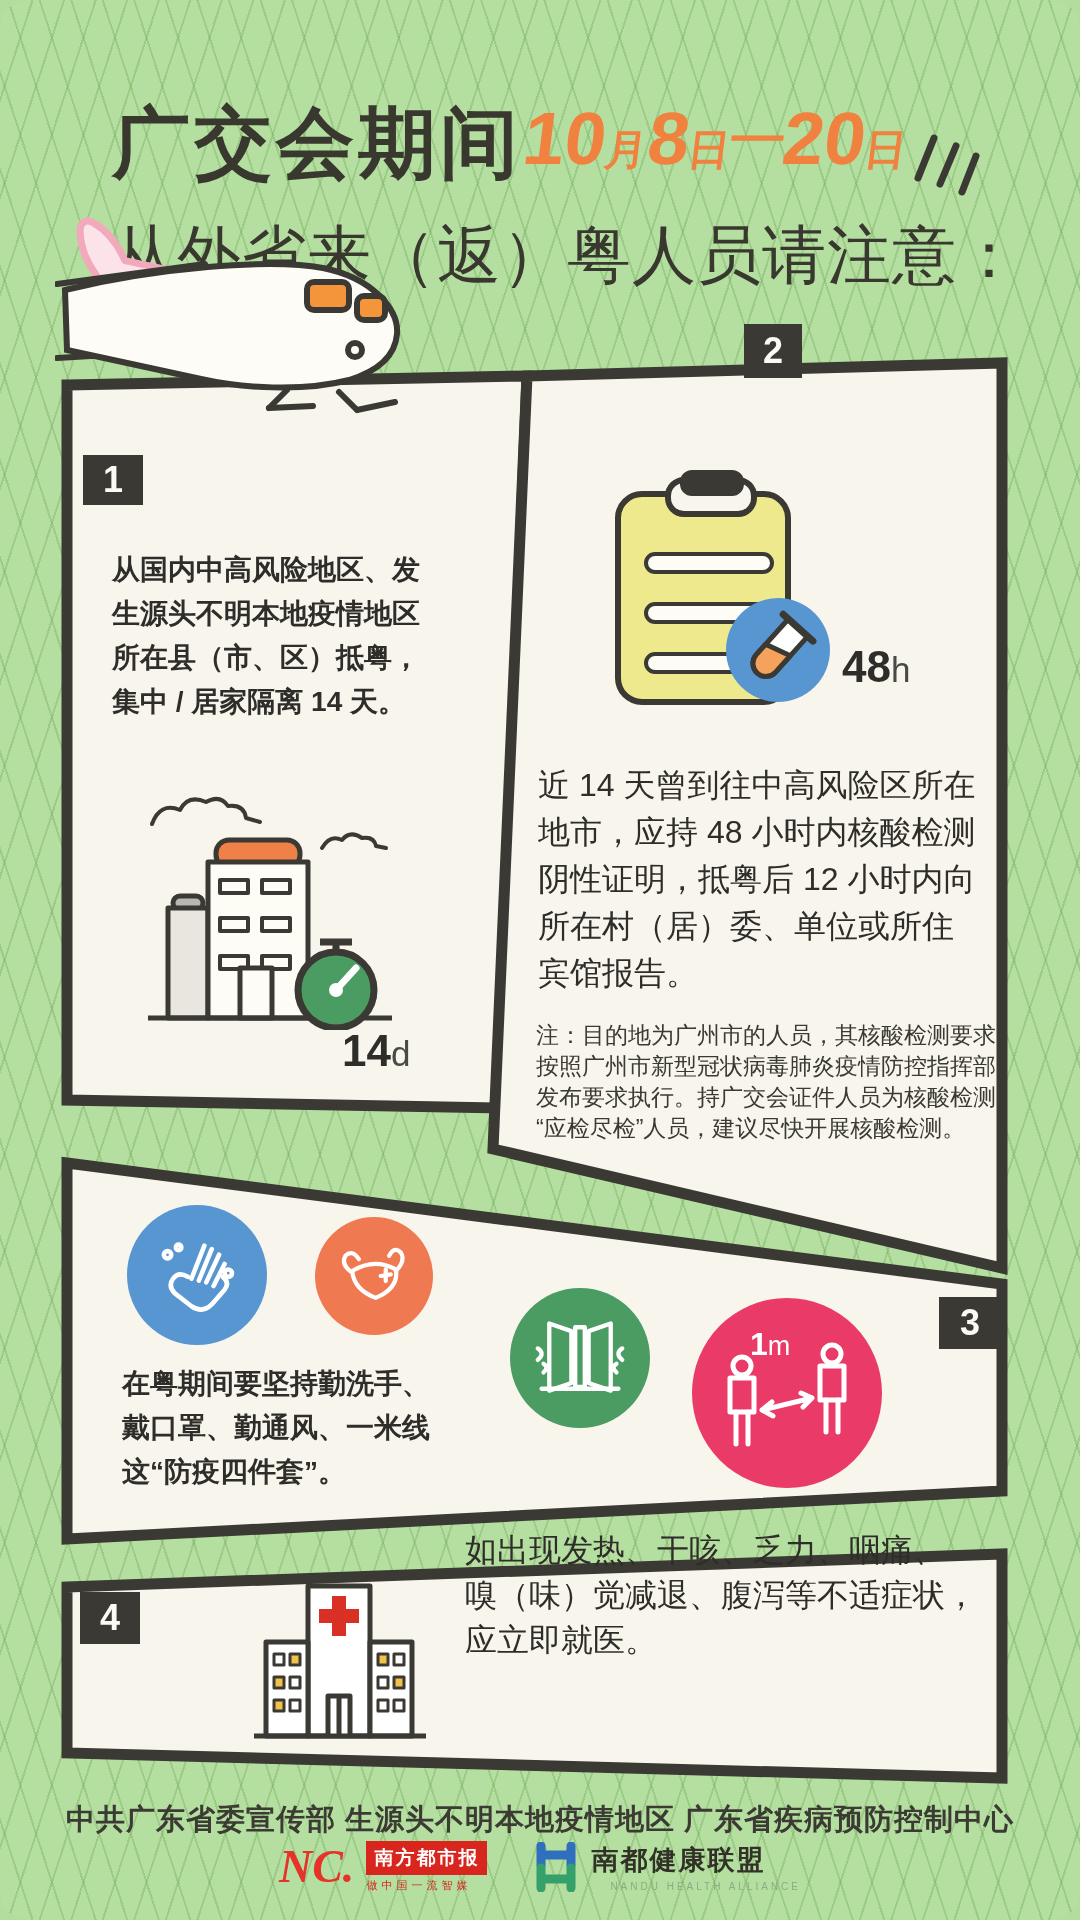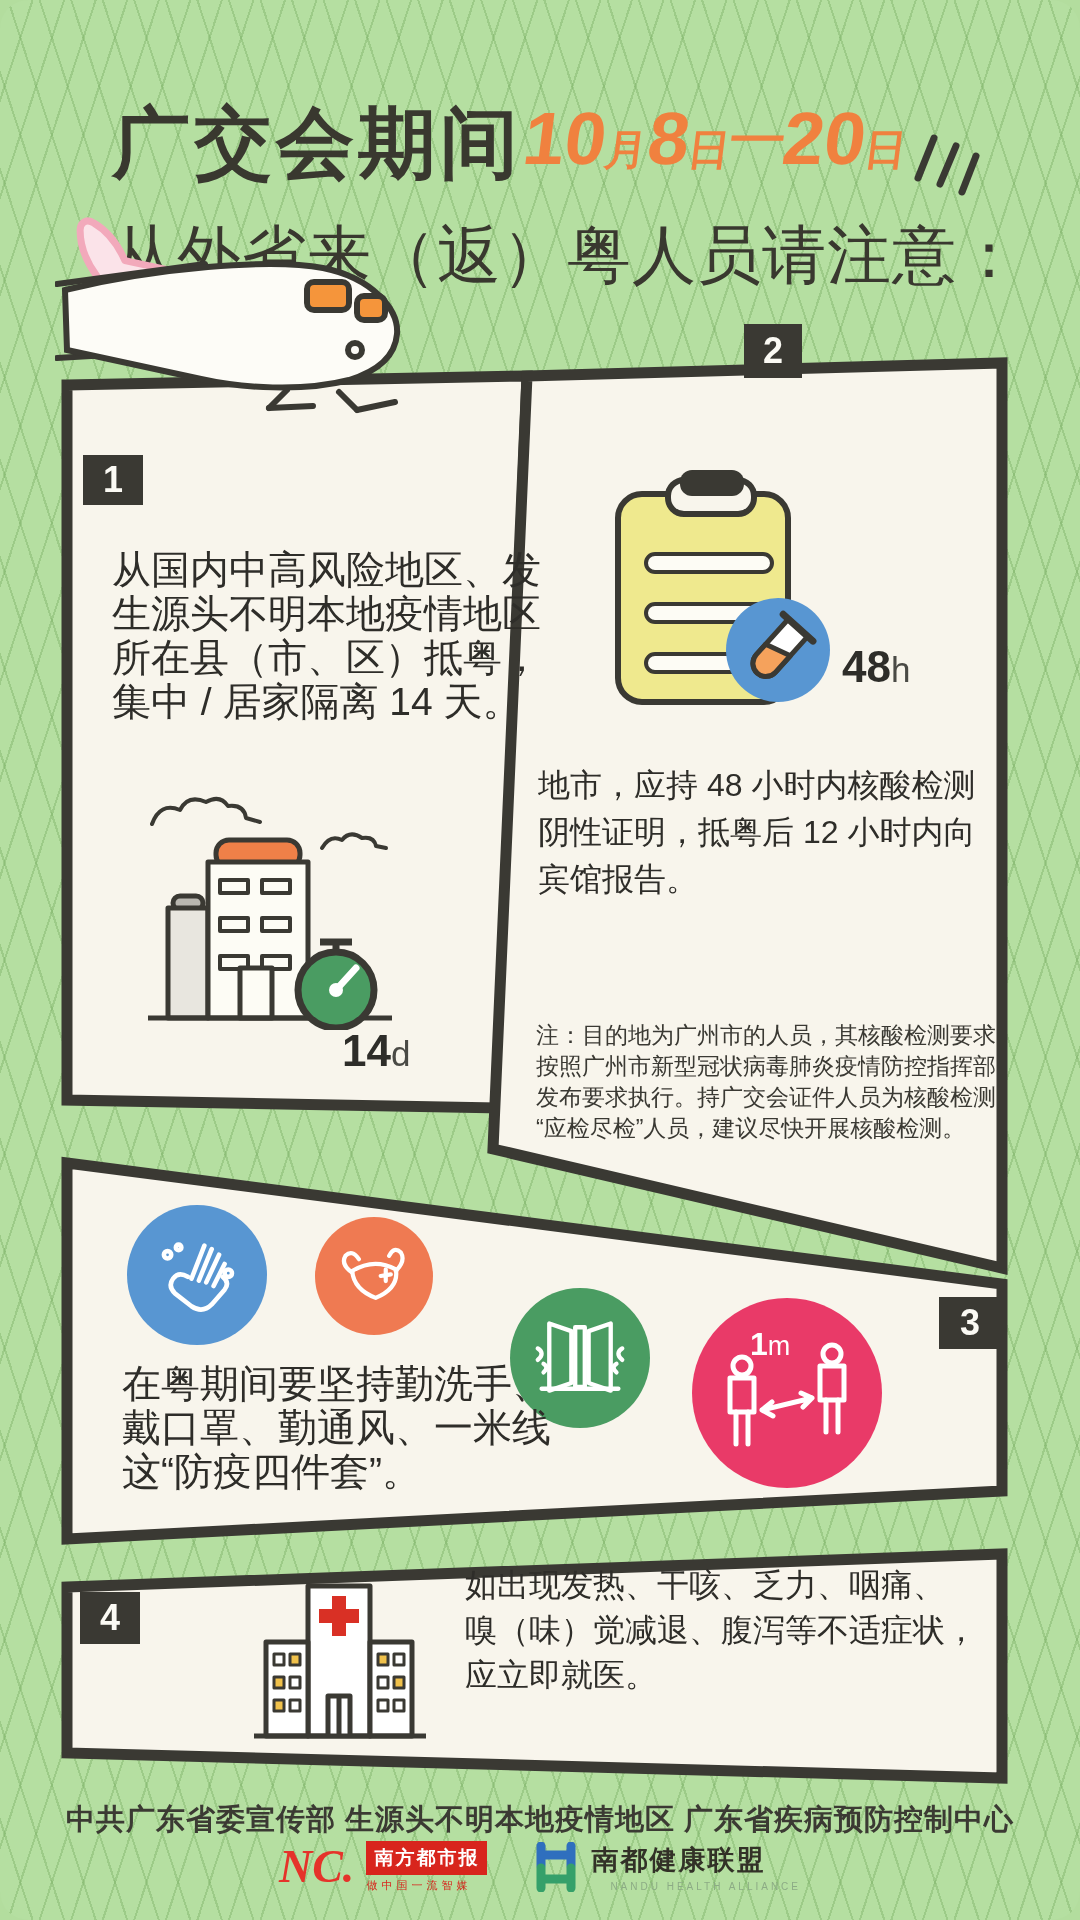--- a/index.html
+++ b/index.html
@@ -14,21 +14,21 @@
   
   .title1{left:112px;top:92px;font-size:78px;font-weight:900;color:#39382f;letter-spacing:4px;}
   .title2{left:112px;top:212px;font-size:64px;font-weight:400;color:#39382f;letter-spacing:1px;white-space:nowrap;}
   .datebox{left:524px;top:96px;color:#f0813f;font-weight:900;transform:skewX(-7deg);white-space:nowrap;}
   .datebox .big{font-size:74px;}
   .datebox .small{font-size:42px;}
   .datebox .dash{font-size:52px;vertical-align:12px;}
   
   .badge{background:#3a3933;color:#fbfaf4;font-weight:bold;display:flex;align-items:center;justify-content:center;font-size:36px;}
   
-  .txt{color:#2e2d29;font-size:39px;line-height:44px;white-space:nowrap;}
+  .txt{color:#2e2d29;font-size:28px;line-height:44px;white-space:nowrap;font-weight:bold;}
   .txt2{color:#2e2d29;font-size:32px;line-height:47px;white-space:nowrap;}
   .note{color:#3a3933;font-size:23px;line-height:31px;white-space:nowrap;}
   .txt4{color:#2e2d29;font-size:32px;line-height:45px;white-space:nowrap;}
   .unitlabel{color:#2e2d29;white-space:nowrap;}
   .unitlabel .v{font-weight:bold;font-size:44px;}
   .unitlabel .u{font-size:35px;color:#4a4a45;}
   .circle{border-radius:50%;display:flex;align-items:center;justify-content:center;}
   .onem{color:#fff;font-weight:bold;font-size:32px;}
   .onem .u{font-weight:normal;font-size:27px;}
   
@@ -153,22 +153,24 @@
       <path d="M165,158 L165,206 a13,13 0 0 0 26,0 L191,158 Z" fill="#ffffff"></path>
       <path d="M165,192 L191,184 L191,206 a13,13 0 0 1 -26,0 Z" fill="#f5a25c"></path>
       <line x1="158" y1="158" x2="198" y2="158" stroke-width="7" stroke-linecap="round"></line>
     </g>
   </svg>
   <div class="abs unitlabel" style="left:842px;top:642px">
     <span class="v">48</span><span class="u">h</span>
   </div>
 
   <div class="abs txt2" style="left:538px;top:762px">
+    <div>近 14 天曾到往中高风险区所在</div>
     <div>地市，应持 48 小时内核酸检测</div>
     <div>阴性证明，抵粤后 12 小时内向</div>
+    <div>所在村（居）委、单位或所住</div>
     <div>宾馆报告。</div>
   </div>
   <div class="abs note" style="left:536px;top:1020px">
     <div>注：目的地为广州市的人员，其核酸检测要求</div>
     <div>按照广州市新型冠状病毒肺炎疫情防控指挥部</div>
     <div>发布要求执行。持广交会证件人员为核酸检测</div>
     <div>“应检尽检”人员，建议尽快开展核酸检测。</div>
   </div>
 
   <div class="abs circle" style="left:127px;top:1205px;width:140px;height:140px;background:#5896d2">
@@ -248,21 +250,21 @@
         <rect x="130" y="97" width="10" height="11" fill="#ffffff"></rect>
           <rect x="146" y="97" width="10" height="11" fill="#f0c14b"></rect>
         <rect x="130" y="120" width="10" height="11" fill="#ffffff"></rect>
           <rect x="146" y="120" width="10" height="11" fill="#ffffff"></rect>
       </g>
       <path d="M80,156 L80,116 L102,116 L102,156 M91,116 L91,156" fill="#ffffff"></path>
       <path d="M6,156 L178,156" fill="none"></path>
     </g>
   </svg>
 
-  <div class="abs txt4" style="left:465px;top:1563px">
+  <div class="abs txt4" style="left:465px;top:1528px">
     <div>如出现发热、干咳、乏力、咽痛、</div>
     <div>嗅（味）觉减退、腹泻等不适症状，</div>
     <div>应立即就医。</div>
   </div>
 
   <div class="abs credits">中共广东省委宣传部 生源头不明本地疫情地区 广东省疾病预防控制中心</div>
   <div class="abs logos">
     <div class="row">
       <span class="nd-mark">NC.</span>
       <div class="col">

